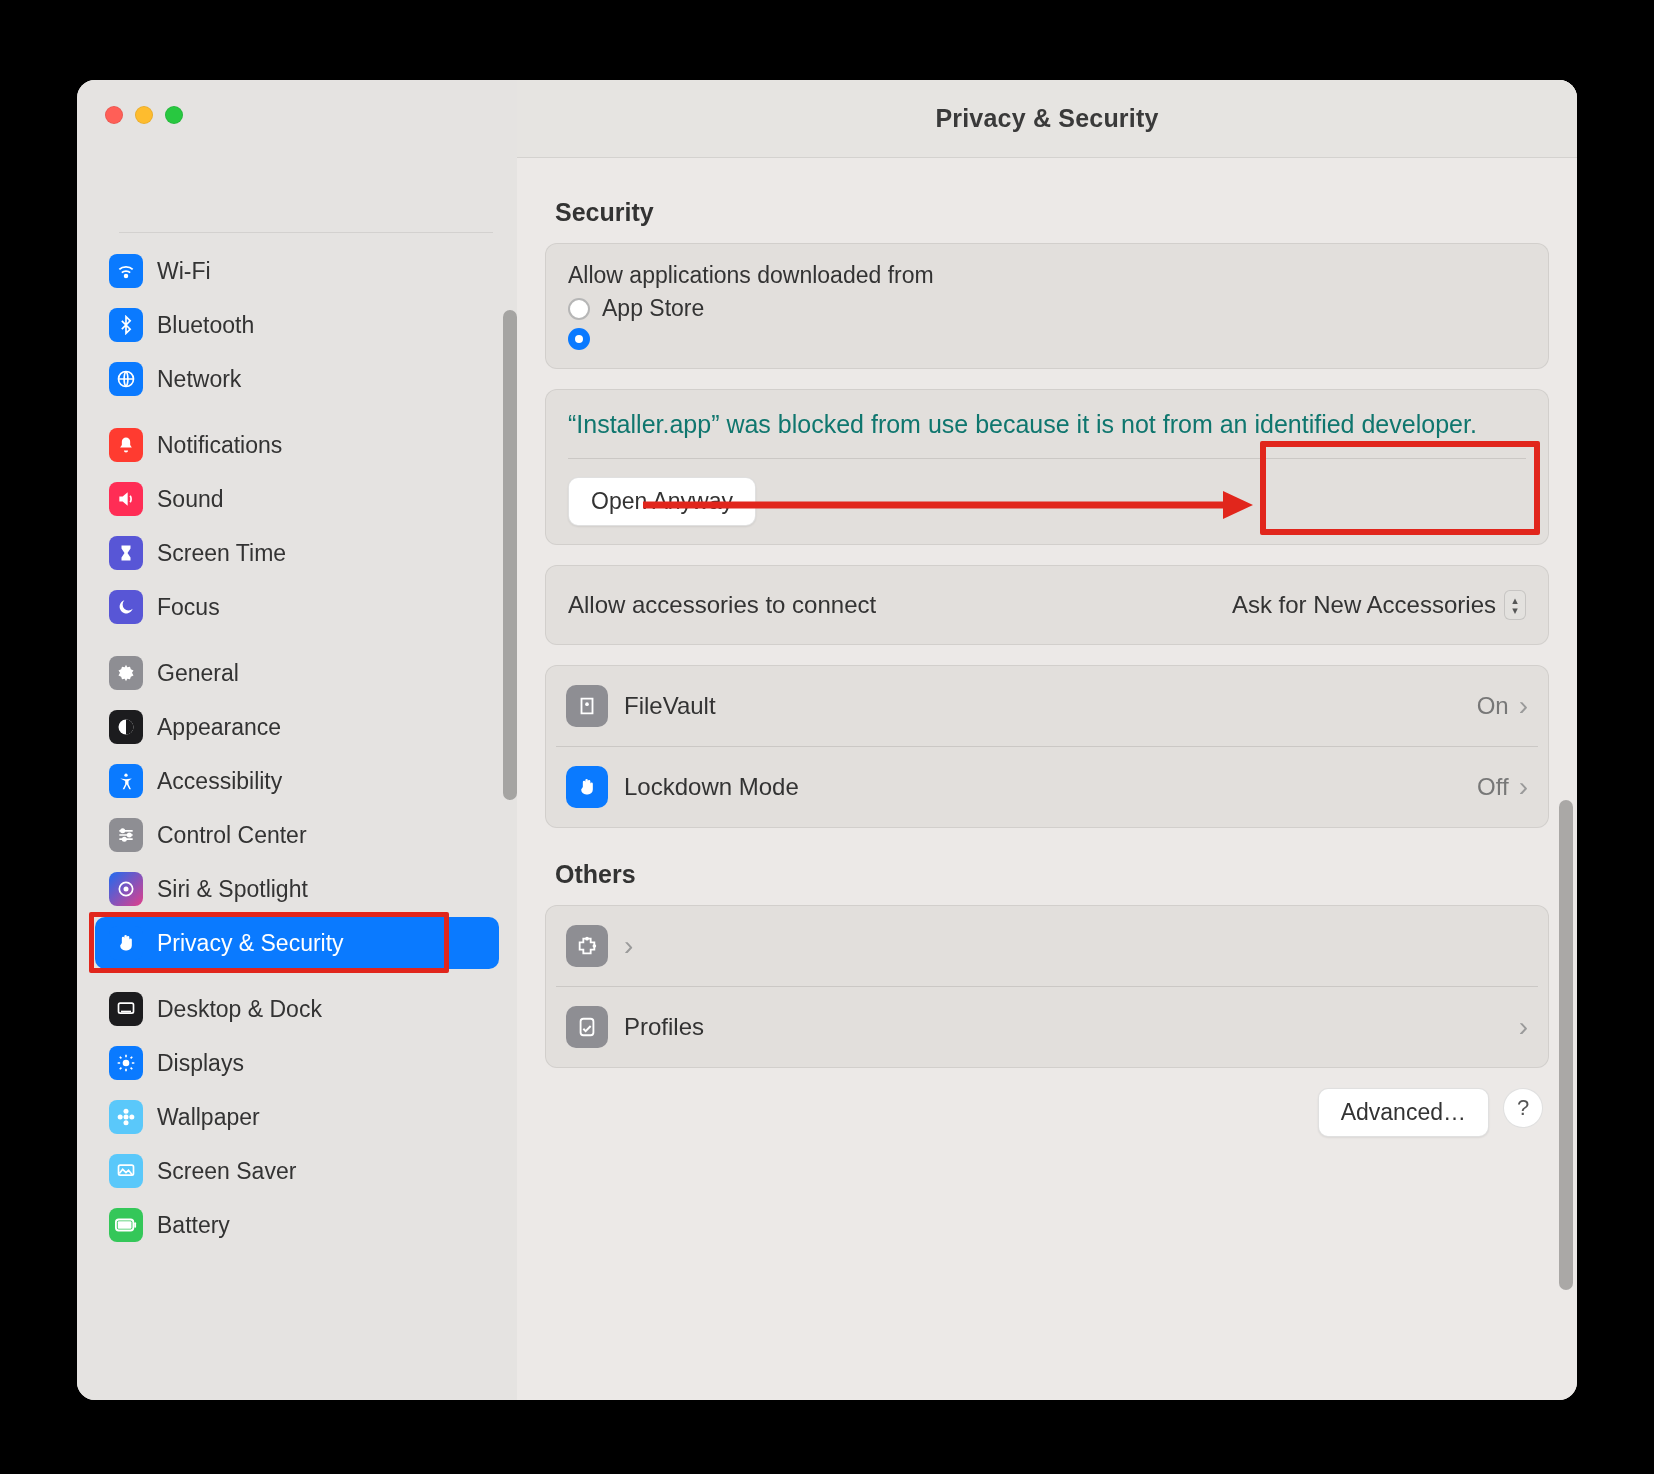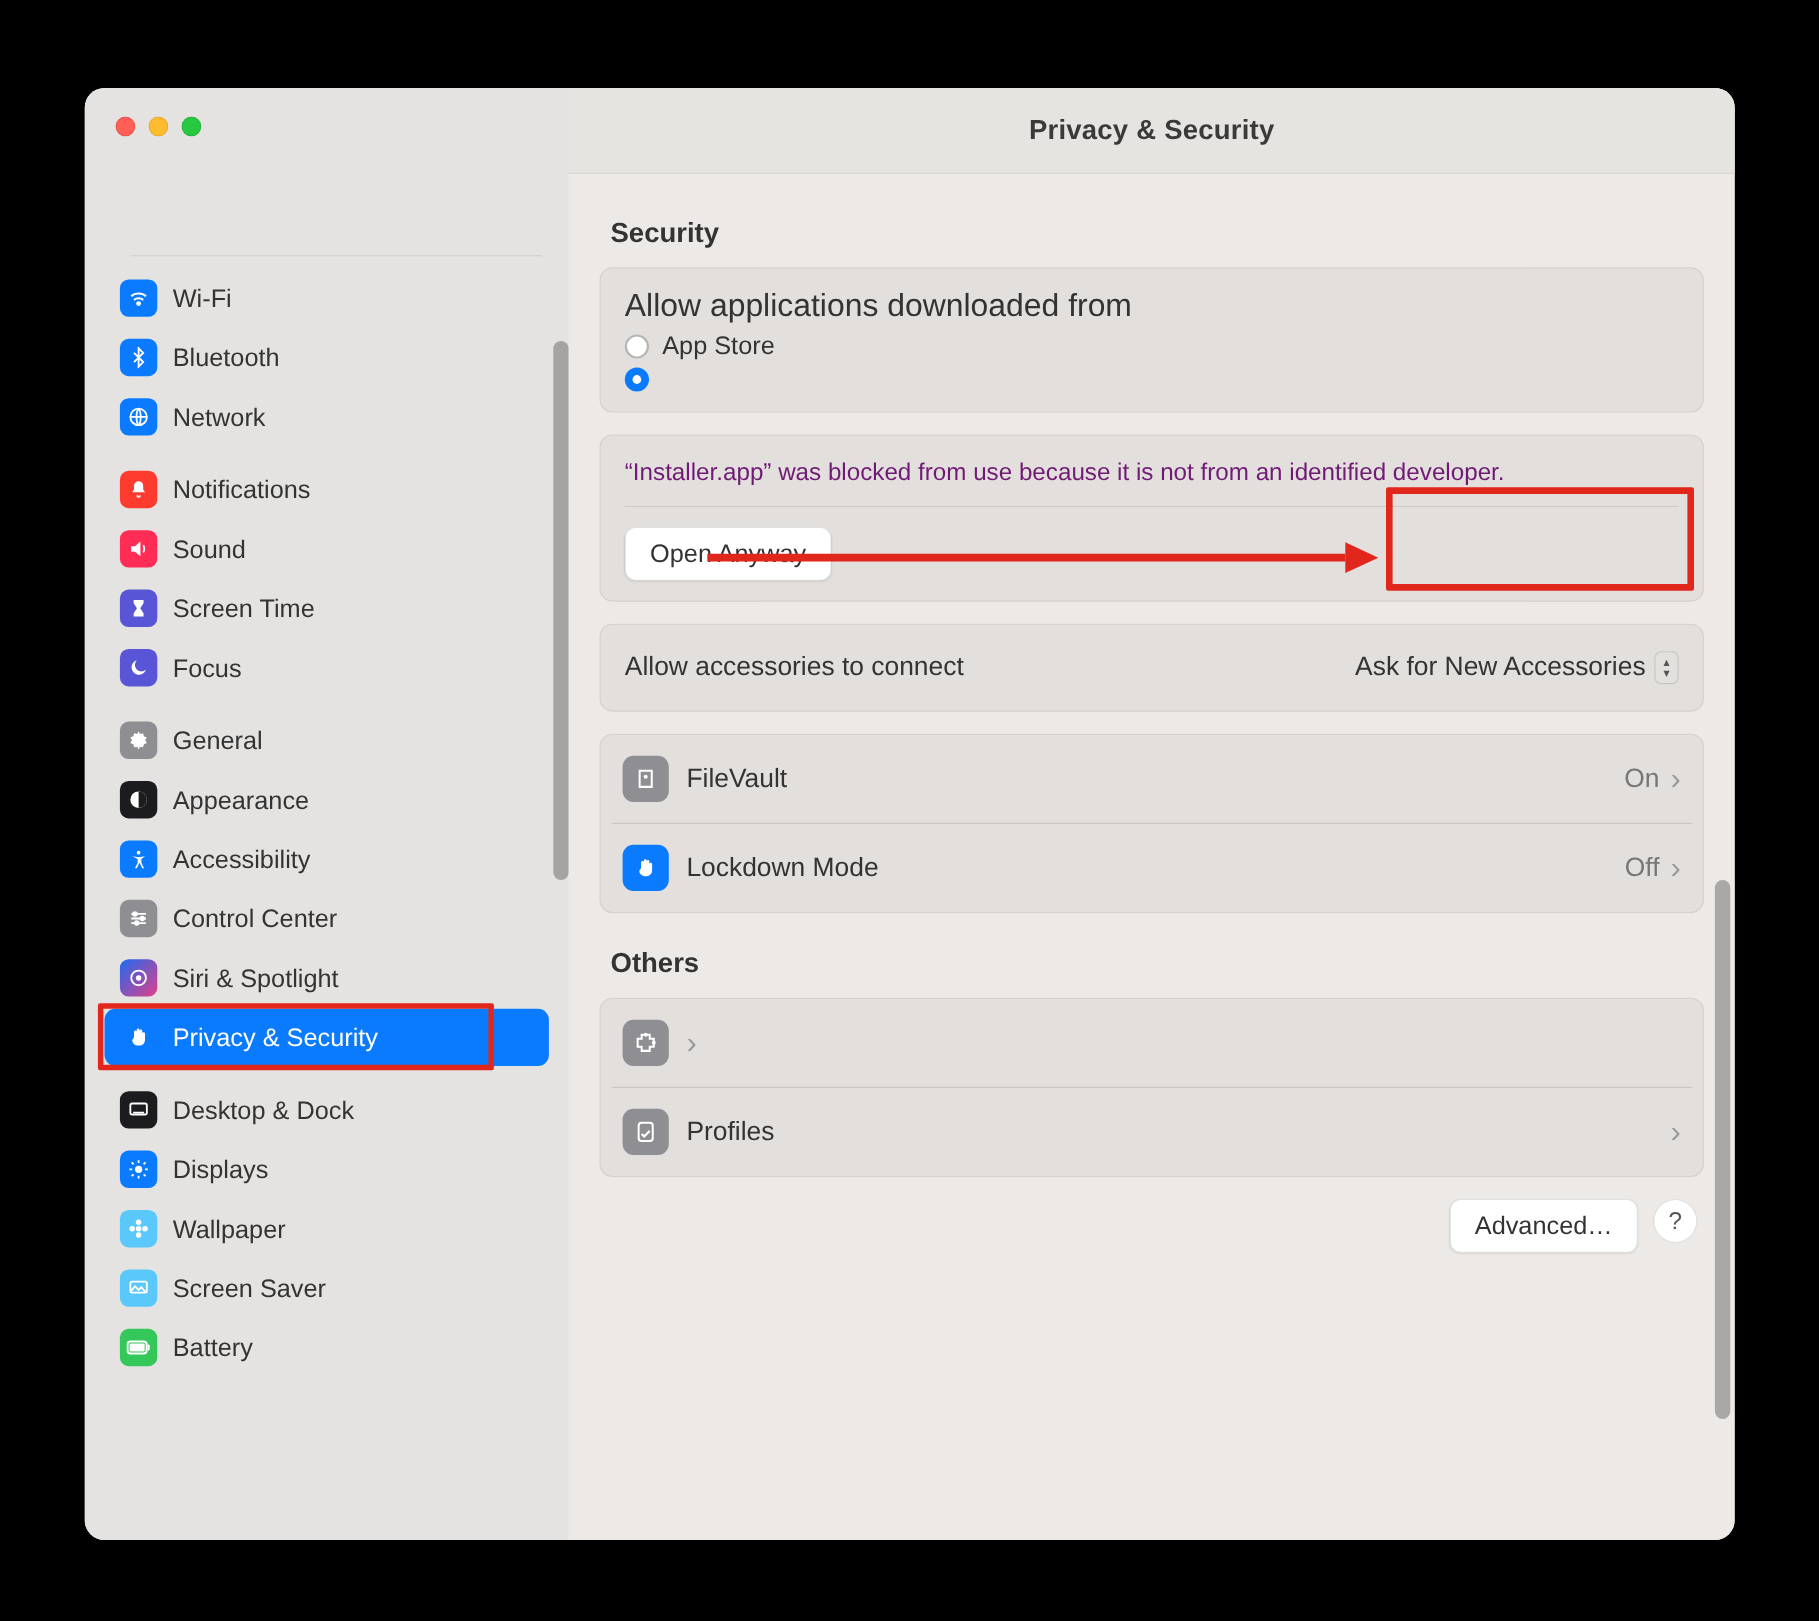--- a/index.html
+++ b/index.html
@@ -147,21 +147,21 @@
     width:22px; height:22px; border-radius:50%;
     border:2px solid #b6b6b6; background:#fff;
     margin-right:12px; position:relative;
   }
   .radio.filled { border-color:#0a7aff; background:#0a7aff; }
   .radio.filled::after{
     content:""; position:absolute; inset:5px;
     background:#fff; border-radius:50%;
   }
 
-  .blocked-msg { font-size:22px; color:#701a75; line-height:1.35; }
+  .blocked-msg { font-size:25px; color:#0f766e; line-height:1.35; }
   .open-anyway-wrap { display:flex; justify-content:flex-start; margin-top:18px; position:relative; }
   .btn {
     background:#fff; border:1px solid rgba(0,0,0,0.12);
     border-radius:10px;
     padding: 10px 22px;
     font-size:23px; color:#333;
     box-shadow: 0 1px 2px rgba(0,0,0,0.08);
   }
   .redbox {
     position:absolute;
@@ -410,21 +410,21 @@
 
   <main class="main">
     <div class="titlebar">Privacy &amp; Security</div>
 
     <div class="content">
 
       <div class="section-title">Security</div>
 
       <div class="card">
         <div class="card-pad">
-          <div style="font-size:29px;color:#333;margin-bottom:6px;">Allow applications downloaded from</div>
+          <div style="font-size:23px;color:#333;margin-bottom:6px;">Allow applications downloaded from</div>
           <label class="radio-row">
             <span class="radio"></span>
             <span>App Store</span>
           </label>
           <label class="radio-row">
             <span class="radio filled"></span>
           </label>
         </div>
       </div>
 

